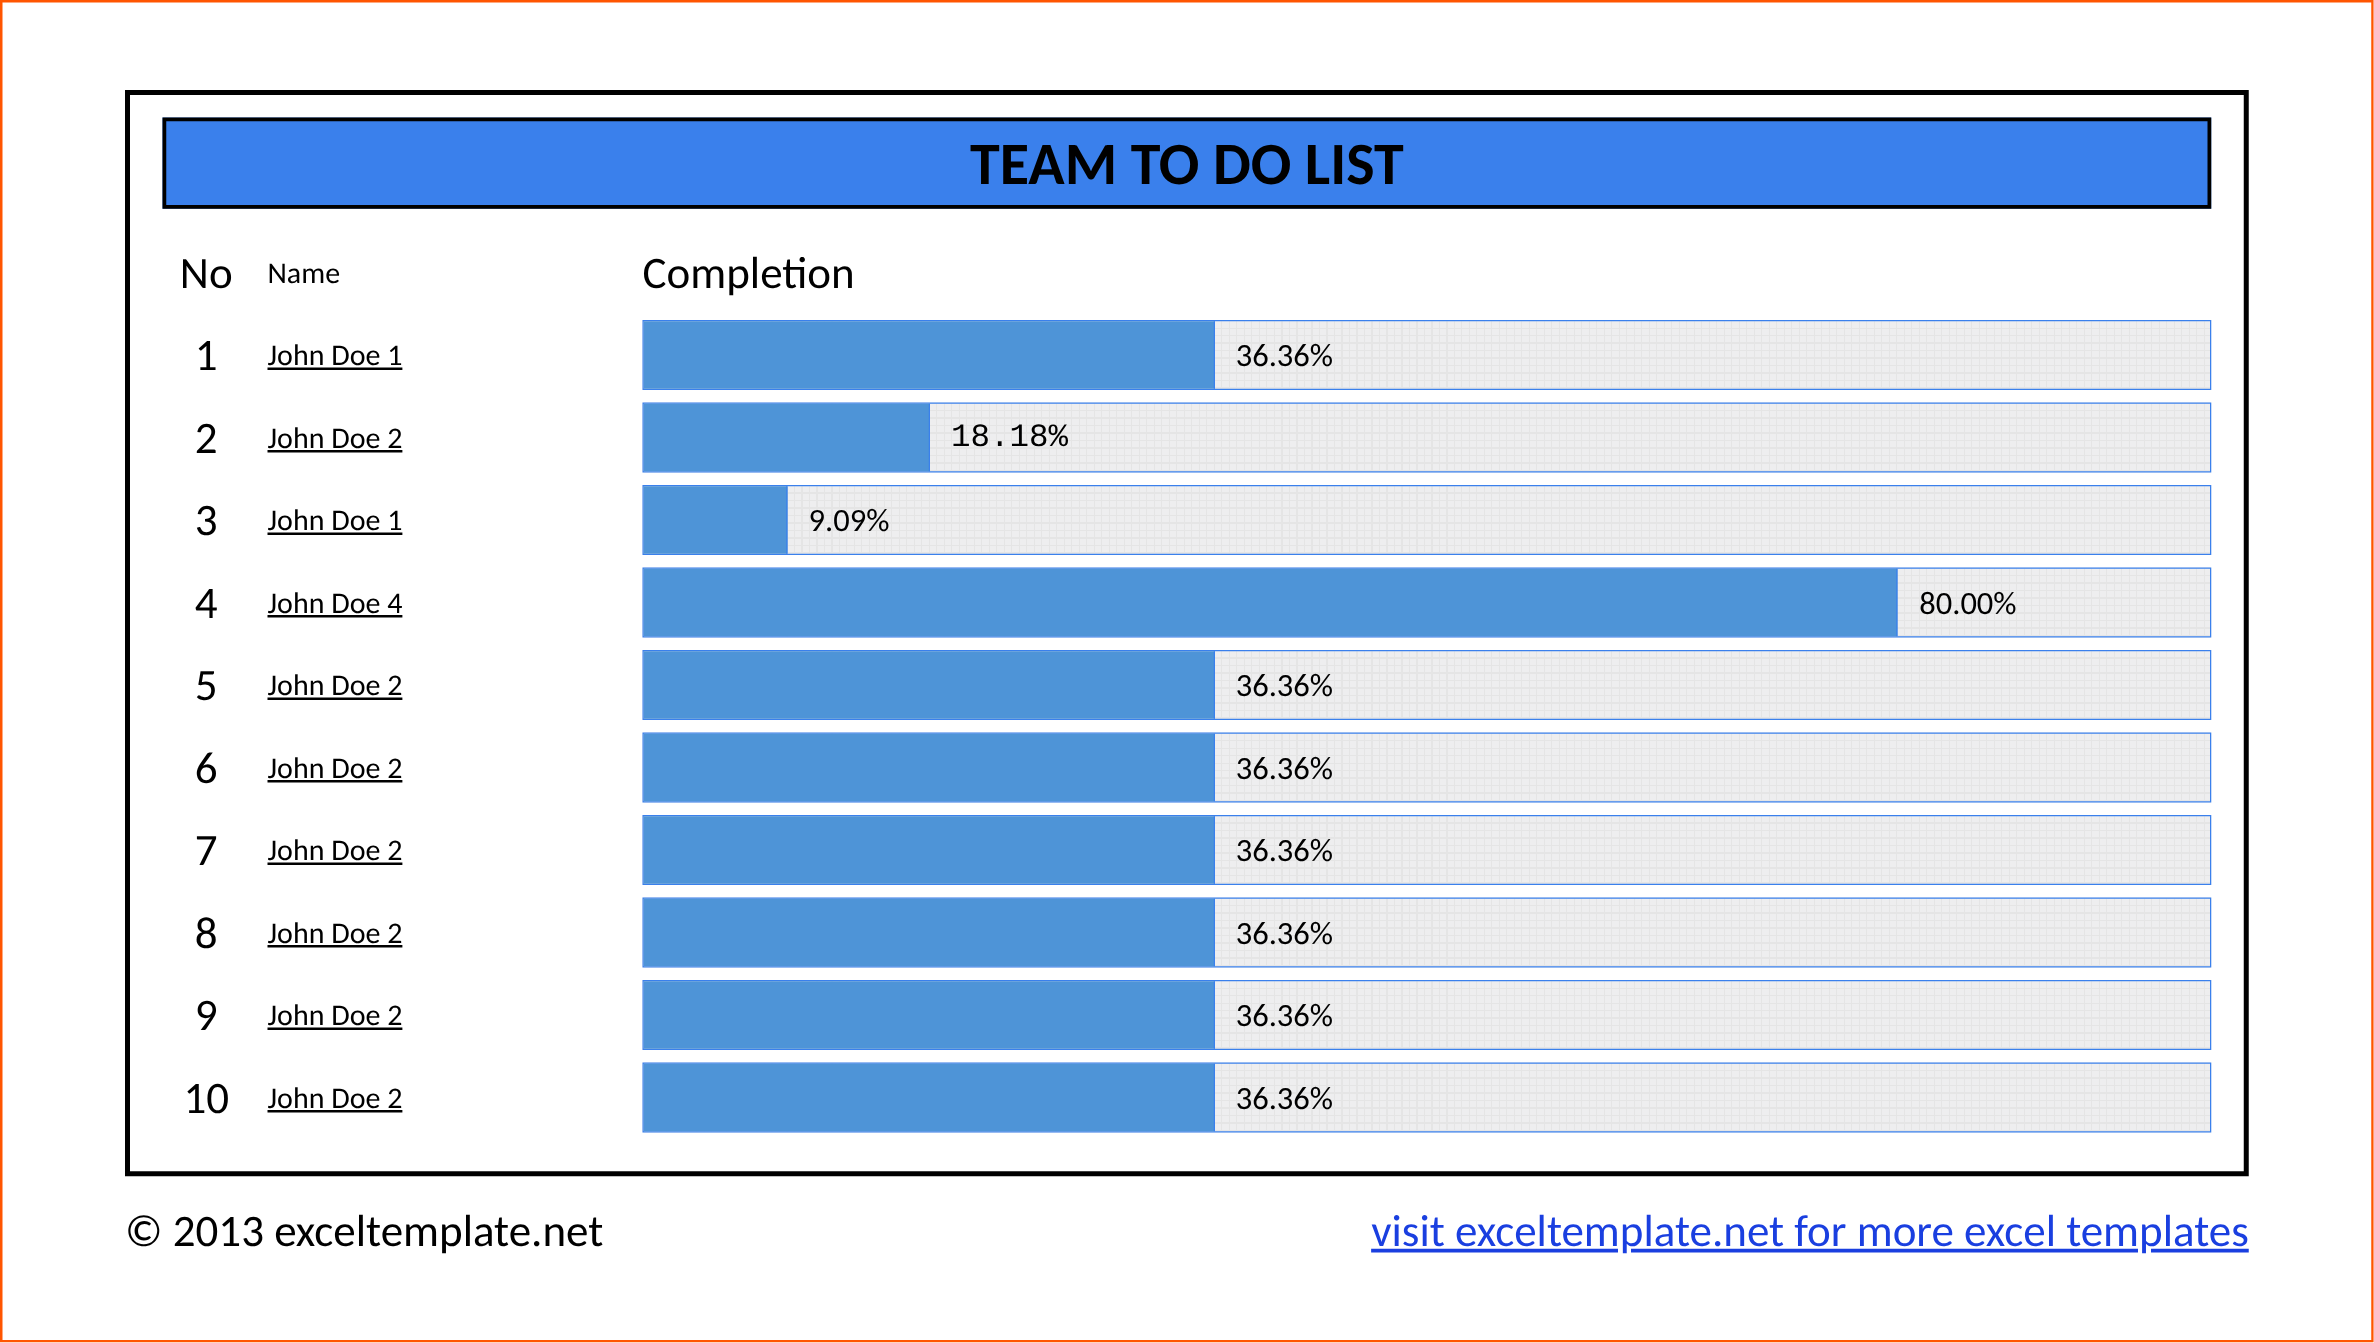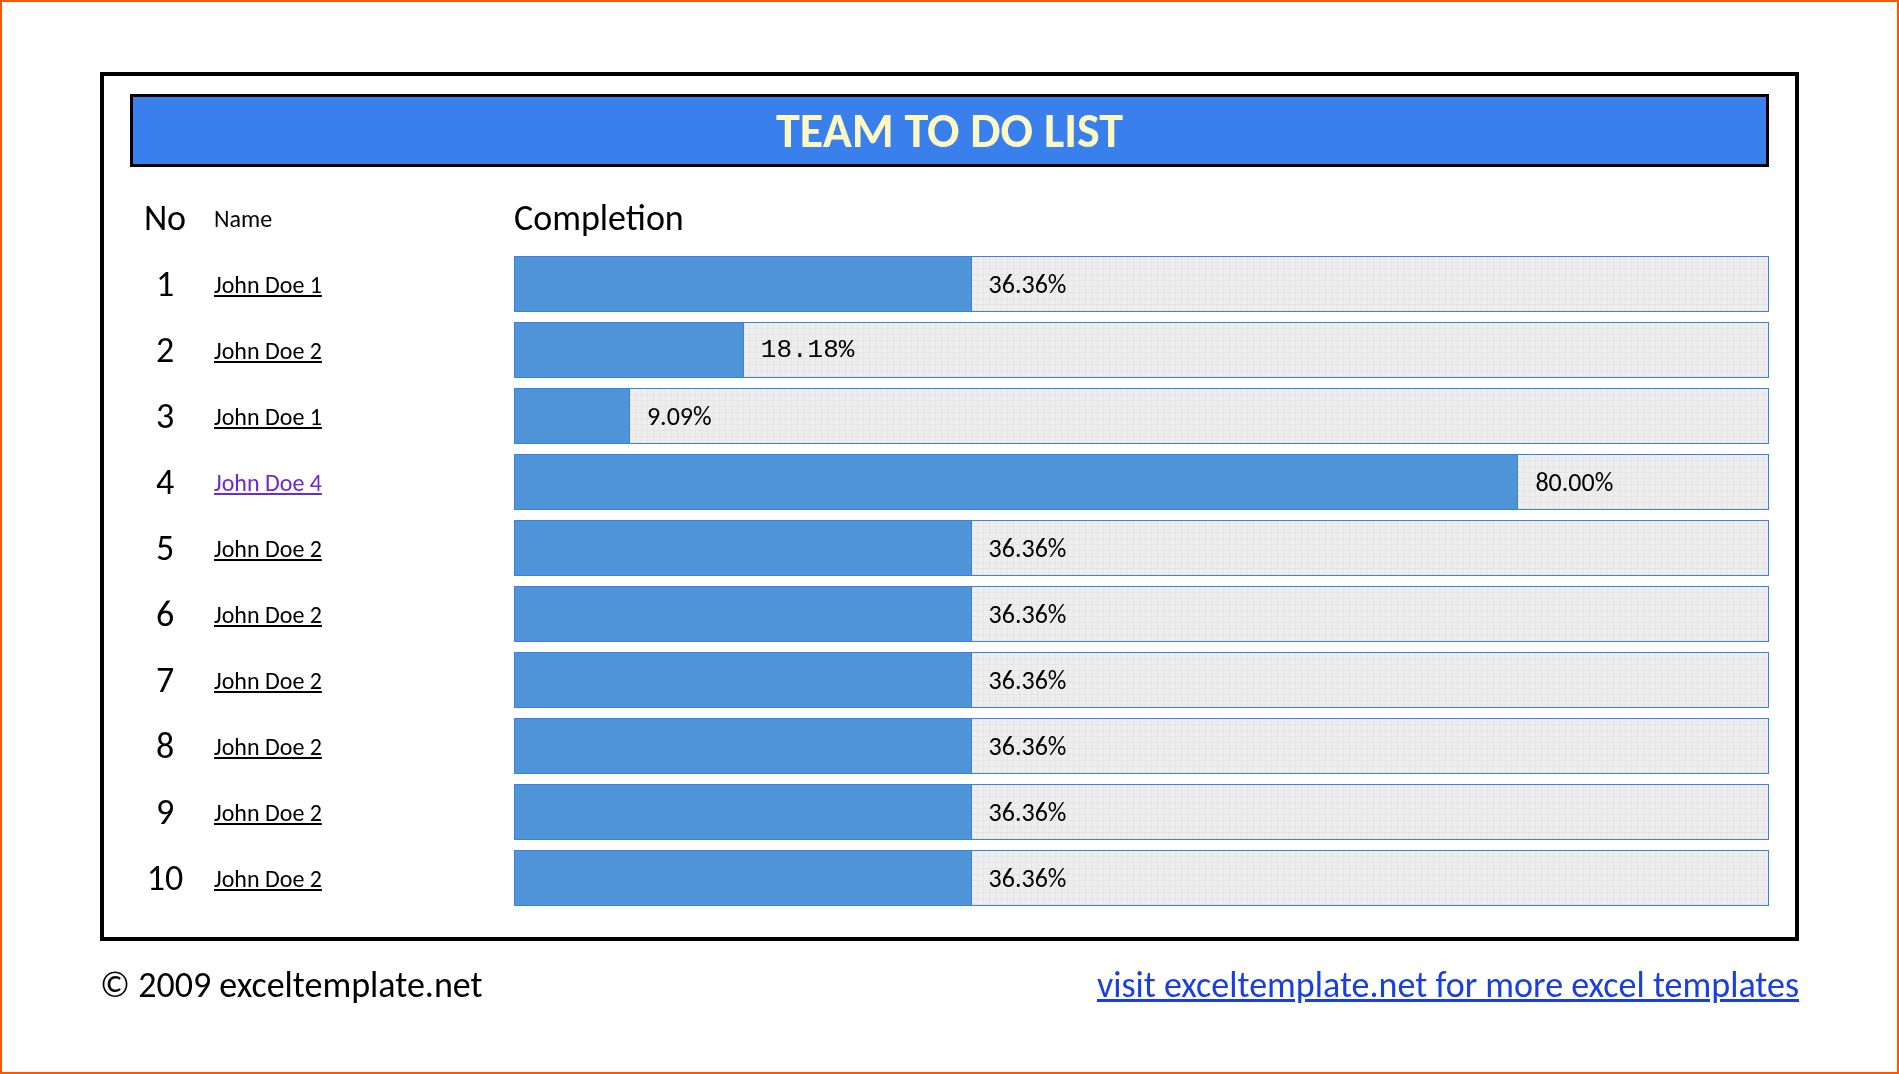--- a/index.html
+++ b/index.html
@@ -1,25 +1,25 @@
 <!DOCTYPE html>
 <html><head>
 <meta charset="utf-8">
 <style>
   html,body{margin:0;padding:0;width:1899px;height:1074px;background:#fff;font-family:Calibri,Arial,sans-serif}
   .outer{box-sizing:border-box;border:2px solid #ff5500;width:1899px;height:1074px;padding:70px 98px 0 98px;position:relative}
   .panel{box-sizing:border-box;border:4px solid #000;width:100%;padding:18px 26px 26px 26px}
-  .title-bar{background:#3a80ec;border:3px solid #000;text-align:center;font-size:48px;font-weight:700;color:#fef9c3;padding:4px 0}
+  .title-bar{background:#3a80ec;border:3px solid #000;text-align:center;font-size:48px;font-weight:700;color:#000000;padding:4px 0}
   .grid{margin-top:18px}
   .row{display:flex;align-items:center;height:66px}
   .hdr{font-size:36px;color:#000}
   .col-no{width:70px;text-align:center;padding-right:14px;font-size:36px}
   .col-name{width:300px;font-size:24px}
   .col-name a.link{color:#000000;text-decoration:underline}
-  .col-name a.visited{color:#6d28d9}
+  .col-name a.visited{color:#000000}
   .col-comp{flex:1;font-size:36px}
   .bar-track{position:relative;height:54px;border:1px solid #3a80ec;background:#eeeeef;
     background-image:repeating-linear-gradient(0deg,#e5e5e5 0 1px,transparent 1px 6px),
                      repeating-linear-gradient(90deg,#e5e5e5 0 1px,transparent 1px 6px);}
   .bar-fill{position:absolute;top:0;left:0;height:100%;background:#4e94d7;border-right:1px solid #3a80ec}
   .bar-label{position:absolute;top:50%;transform:translateY(-50%);font-size:26px;color:#000;padding-left:18px;white-space:nowrap}
   .footer{display:flex;justify-content:space-between;margin-top:22px;font-size:36px;color:#000}
   .footer a{color:#1a3fe0;text-decoration:underline}
 </style>
 </head>
@@ -136,16 +136,16 @@
                 <div class="bar-fill" style="width: 36.36%;"></div>
                 <div class="bar-label" style="left: 36.36%;">36.36%</div>
               </div>
             </div>
           </div>
         </div>
     </div>
   </div>
 
   <div class="footer">
-    <span>© 2009 exceltemplate.net</span>
+    <span>© 2013 exceltemplate.net</span>
     <a href="#">visit exceltemplate.net for more excel templates</a>
   </div>
 </div>
 
 </body></html>

